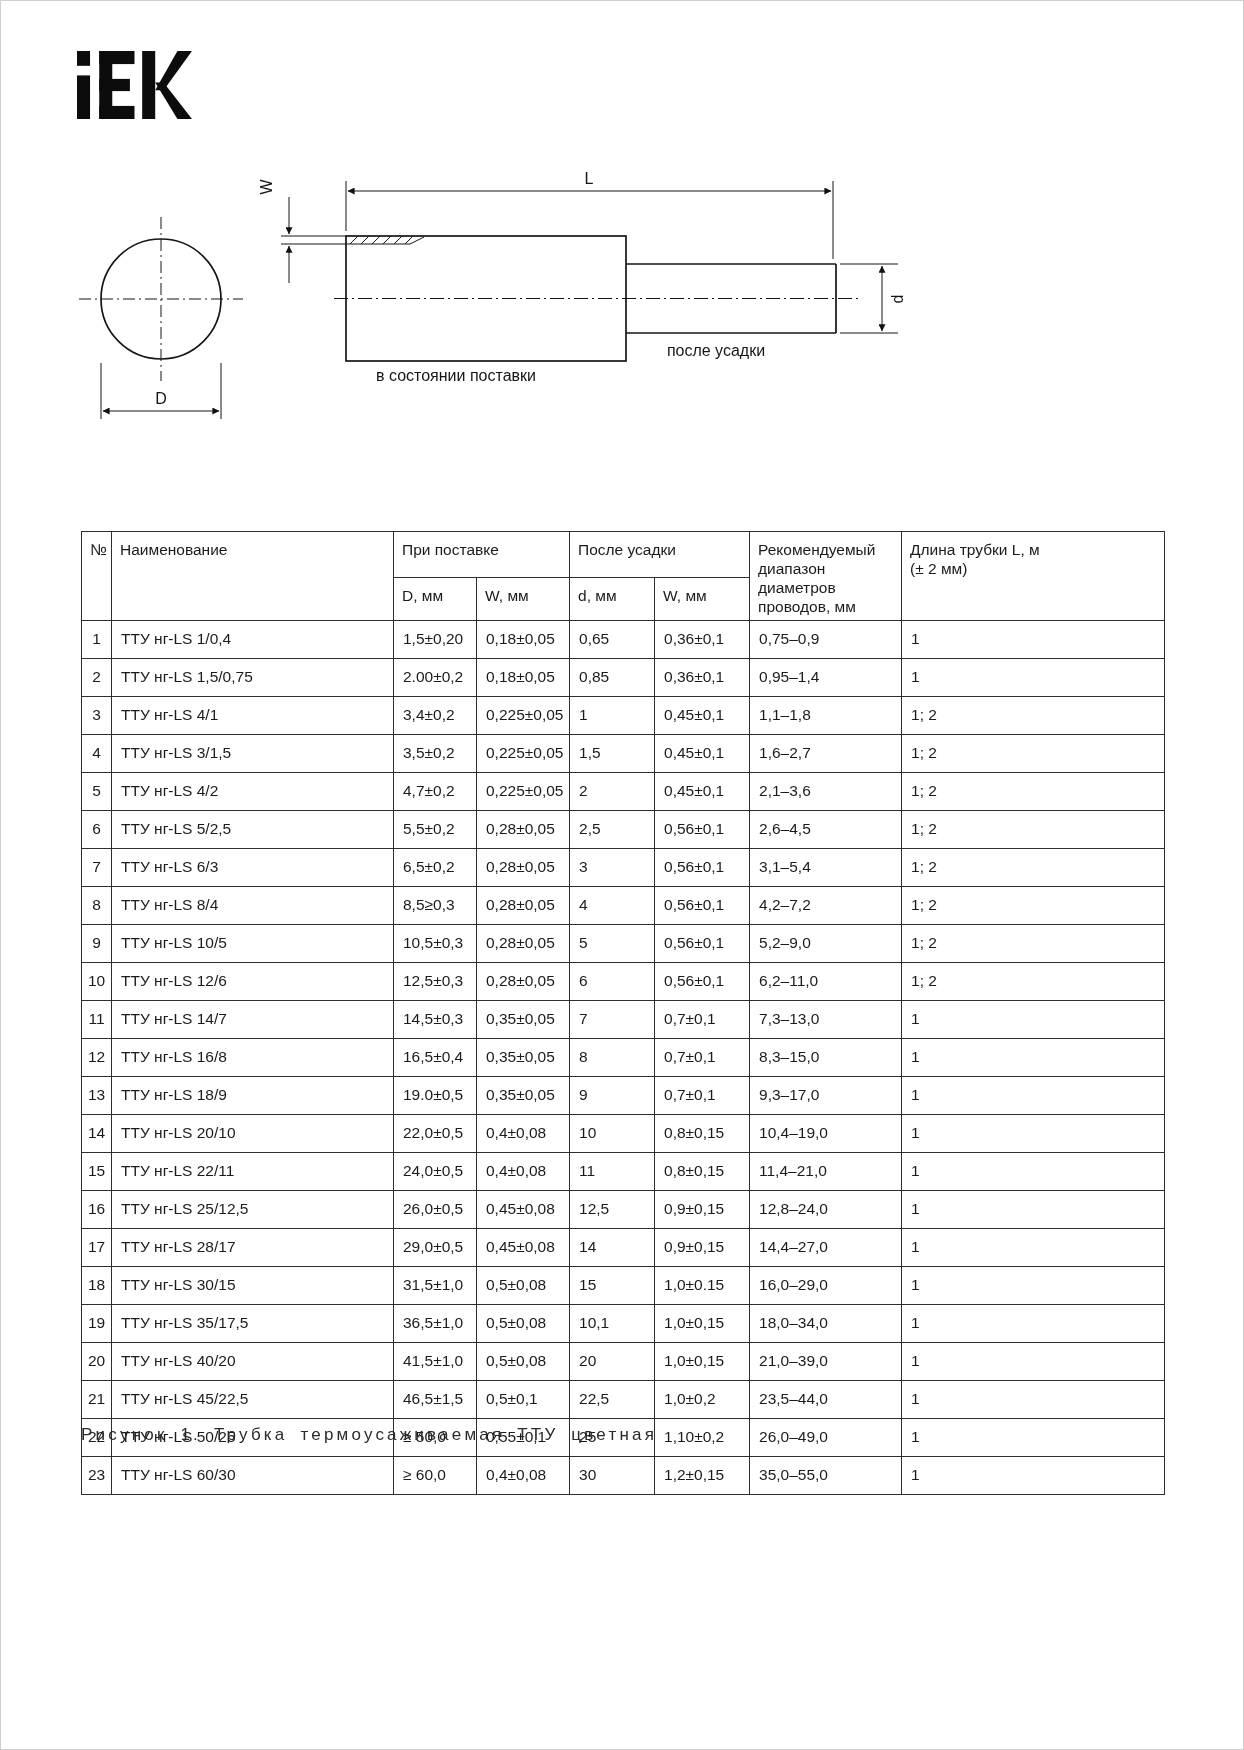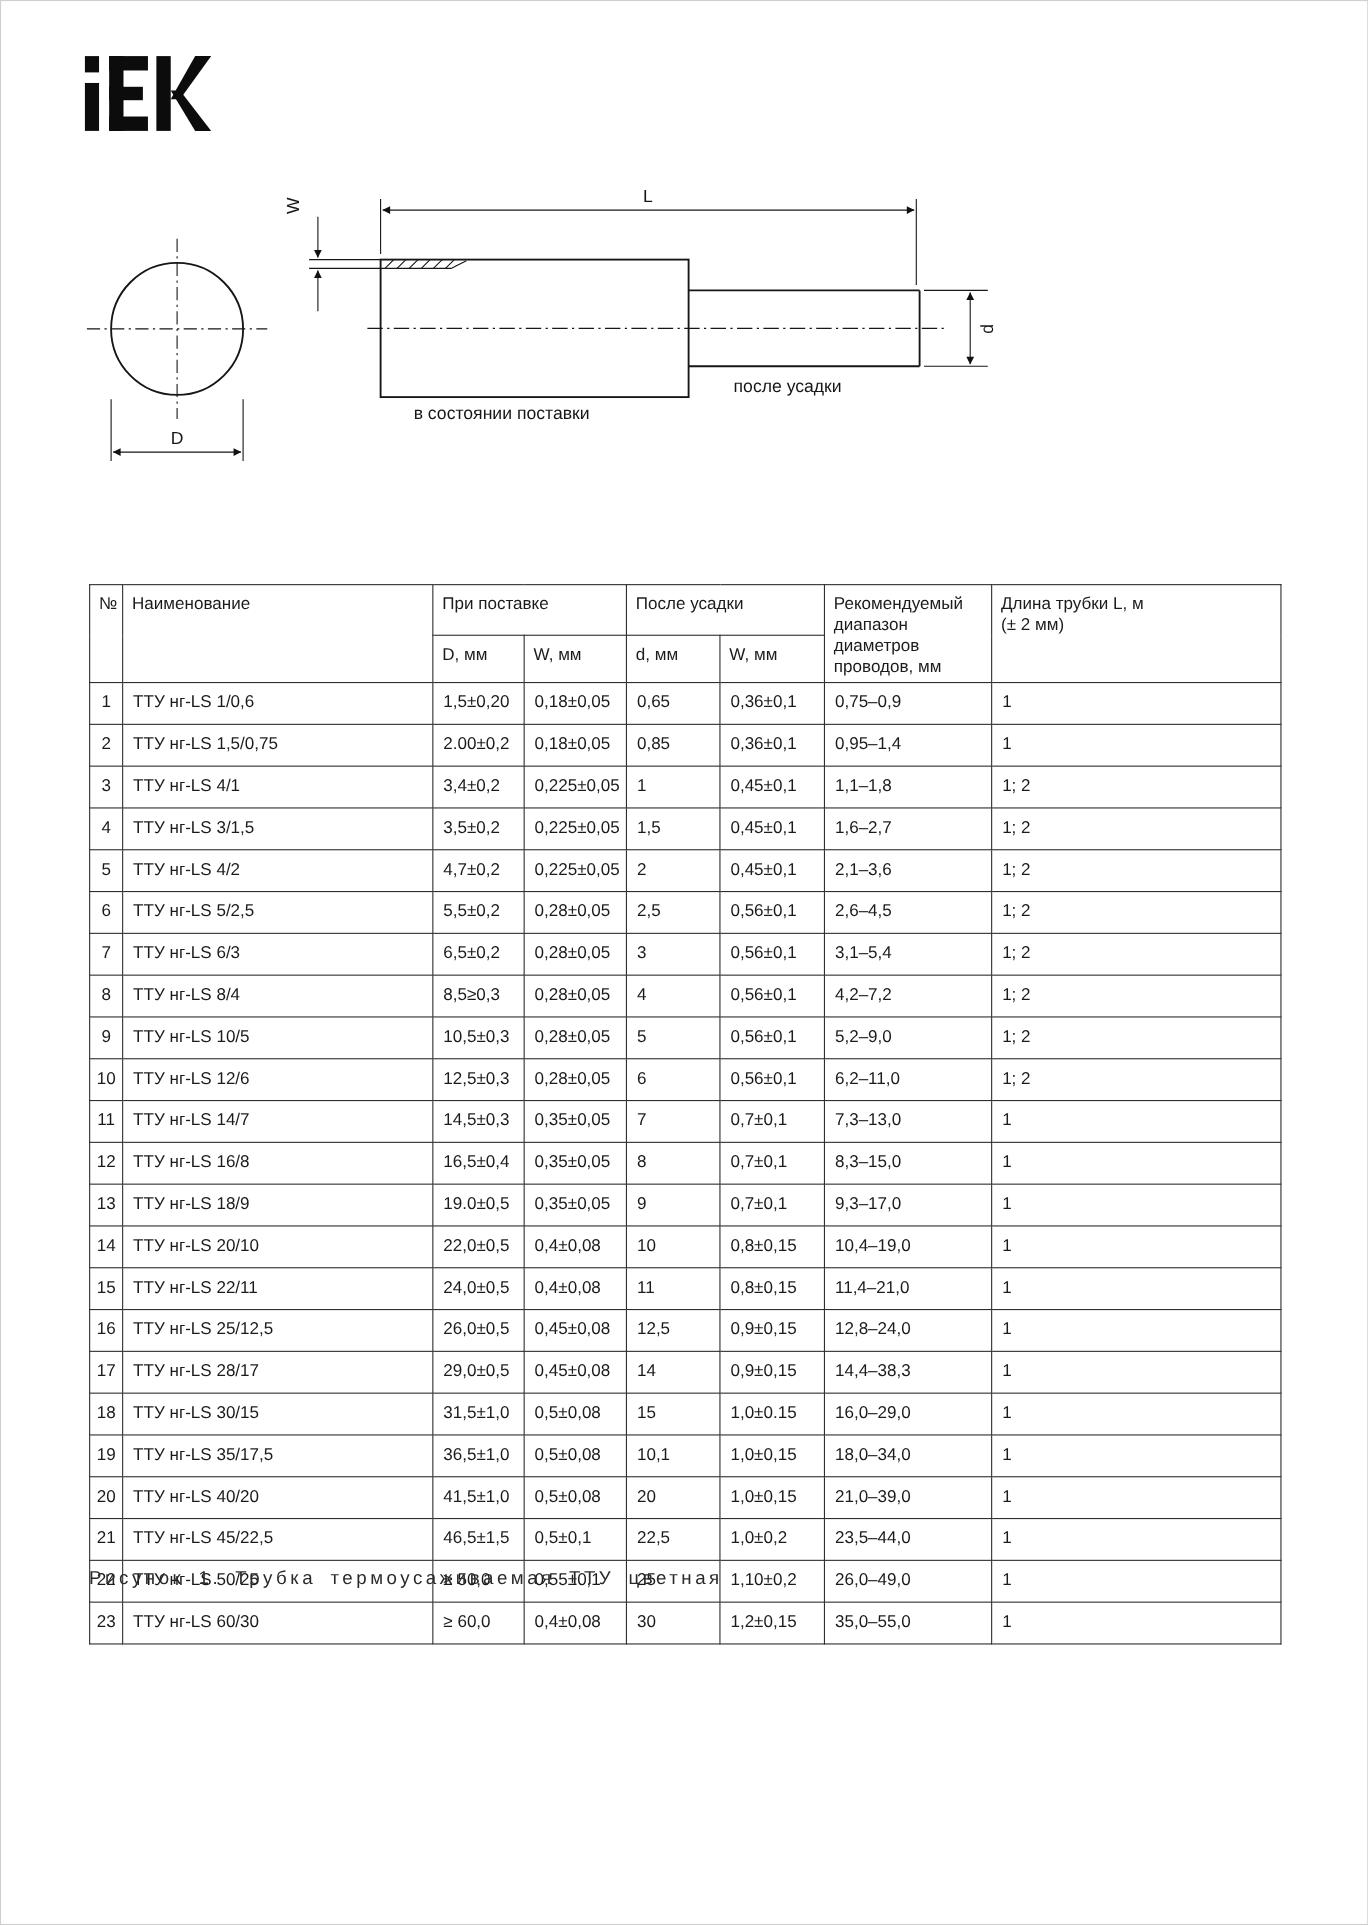--- a/index.html
+++ b/index.html
@@ -119,21 +119,21 @@
         <tr class="r2">
           <th>D, мм</th>
           <th>W, мм</th>
           <th>d, мм</th>
           <th>W, мм</th>
         </tr>
       </thead>
       <tbody>
           <tr>
             <td class="c-num">1</td>
-            <td>ТТУ нг-LS 1/0,6</td>
+            <td>ТТУ нг-LS 1/0,4</td>
             <td>1,5±0,20</td>
             <td>0,18±0,05</td>
             <td>0,65</td>
             <td>0,36±0,1</td>
             <td>0,75–0,9</td>
             <td>1</td>
           </tr>
           <tr>
             <td class="c-num">2</td>
             <td>ТТУ нг-LS 1,5/0,75</td>
@@ -284,21 +284,21 @@
             <td>12,8–24,0</td>
             <td>1</td>
           </tr>
           <tr>
             <td class="c-num">17</td>
             <td>ТТУ нг-LS 28/17</td>
             <td>29,0±0,5</td>
             <td>0,45±0,08</td>
             <td>14</td>
             <td>0,9±0,15</td>
-            <td>14,4–38,3</td>
+            <td>14,4–27,0</td>
             <td>1</td>
           </tr>
           <tr>
             <td class="c-num">18</td>
             <td>ТТУ нг-LS 30/15</td>
             <td>31,5±1,0</td>
             <td>0,5±0,08</td>
             <td>15</td>
             <td>1,0±0.15</td>
             <td>16,0–29,0</td>

